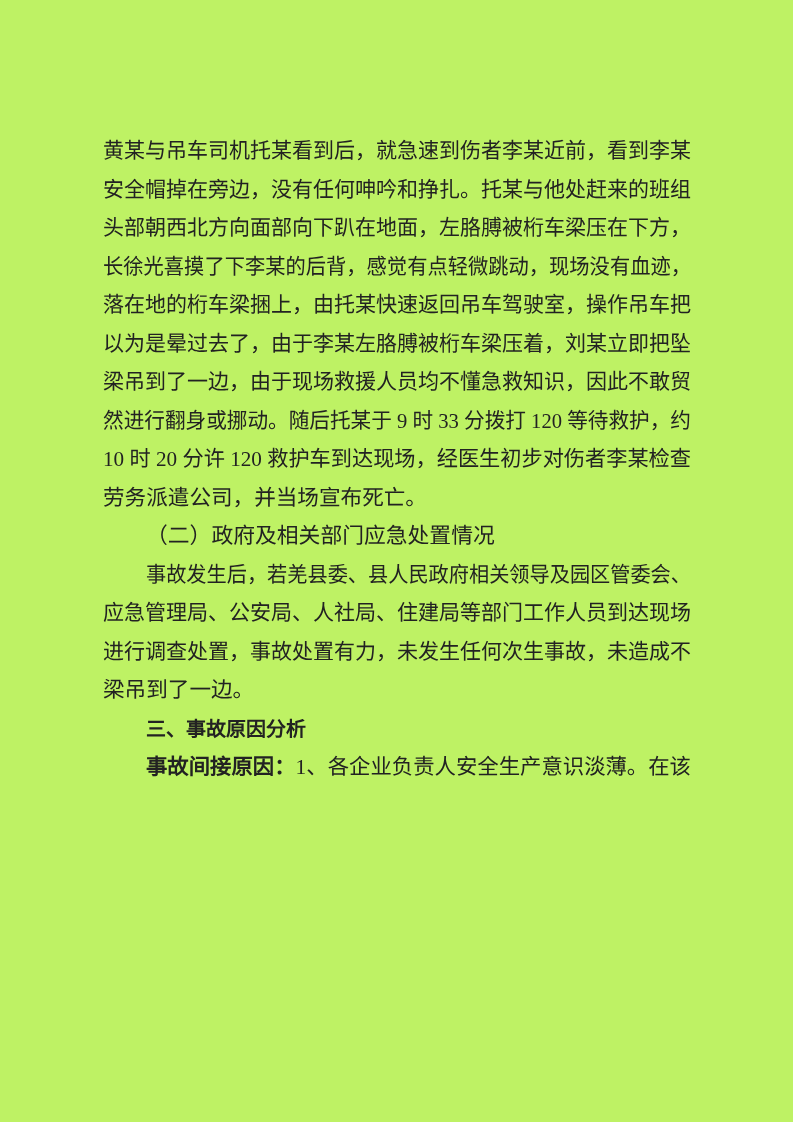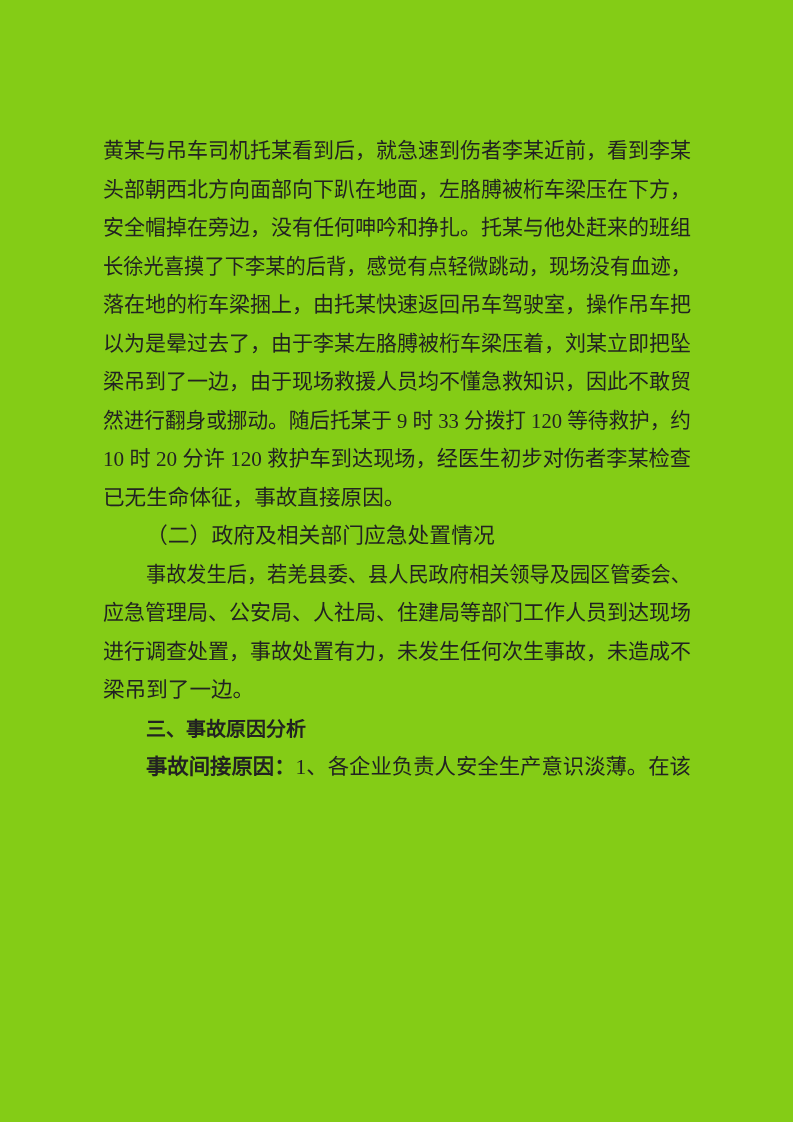--- a/index.html
+++ b/index.html
@@ -2,21 +2,21 @@
 <html lang="zh-CN"><head>
 <meta charset="utf-8">
 <title>Document Page</title>
 <style>
   * { margin: 0; padding: 0; box-sizing: border-box; }
   html, body { background: #ffffff; }
   .page {
     position: relative;
     width: 793px;
     height: 1122px;
-    background: #84cc16;
+    background: #bef264;
     overflow: hidden;
     font-family: "Liberation Serif", serif;
     color: #222222;
   }
   .content {
     position: absolute;
     left: 103px;
     top: 132px;
     width: 588px;
   }
@@ -43,29 +43,29 @@
   .heading-kai { font-size: 21.8px; }
 </style>
 </head>
 <body>
 
 <div class="page">
   <div class="content">
 
     <section>
       <div class="line j"><span class="fit" style="transform: scaleX(0.972478);">黄某与吊车司机托某看到后，就急速到伤者李某近前，看到李某</span></div>
+      <div class="line j"><span class="fit" style="transform: scaleX(0.972478);">安全帽掉在旁边，没有任何呻吟和挣扎。托某与他处赶来的班组</span></div>
       <div class="line j"><span class="fit" style="transform: scaleX(0.972478);">头部朝西北方向面部向下趴在地面，左胳膊被桁车梁压在下方，</span></div>
-      <div class="line j"><span class="fit" style="transform: scaleX(0.972478);">安全帽掉在旁边，没有任何呻吟和挣扎。托某与他处赶来的班组</span></div>
       <div class="line j"><span class="fit" style="transform: scaleX(0.938946);">长徐光喜摸了下李某的后背，感觉有点轻微跳动，现场没有血迹，</span></div>
       <div class="line j"><span class="fit" style="transform: scaleX(0.972478);">落在地的桁车梁捆上，由托某快速返回吊车驾驶室，操作吊车把</span></div>
       <div class="line j"><span class="fit" style="transform: scaleX(0.972478);">以为是晕过去了，由于李某左胳膊被桁车梁压着，刘某立即把坠</span></div>
       <div class="line j"><span class="fit" style="transform: scaleX(0.972478);">梁吊到了一边，由于现场救援人员均不懂急救知识，因此不敢贸</span></div>
       <div class="line j"><span class="fit" style="transform: scaleX(0.955418);">然进行翻身或挪动。随后托某于 9 时 33 分拨打 120 等待救护，约</span></div>
       <div class="line j"><span class="fit" style="transform: scaleX(0.981252);">10 时 20 分许 120 救护车到达现场，经医生初步对伤者李某检查</span></div>
-      <div class="line"><span class="fit">已无生命体征，事故直接原因。</span></div>
+      <div class="line"><span class="fit">劳务派遣公司，并当场宣布死亡。</span></div>
     </section>
 
     <section>
       <div class="line indent heading-kai"><span class="fit">（二）政府及相关部门应急处置情况</span></div>
     </section>
 
     <section>
       <div class="line j indent"><span class="fit" style="transform: scaleX(0.934745);">事故发生后，若羌县委、县人民政府相关领导及园区管委会、</span></div>
       <div class="line j"><span class="fit" style="transform: scaleX(0.972478);">应急管理局、公安局、人社局、住建局等部门工作人员到达现场</span></div>
       <div class="line j"><span class="fit" style="transform: scaleX(0.972478);">进行调查处置，事故处置有力，未发生任何次生事故，未造成不</span></div>

